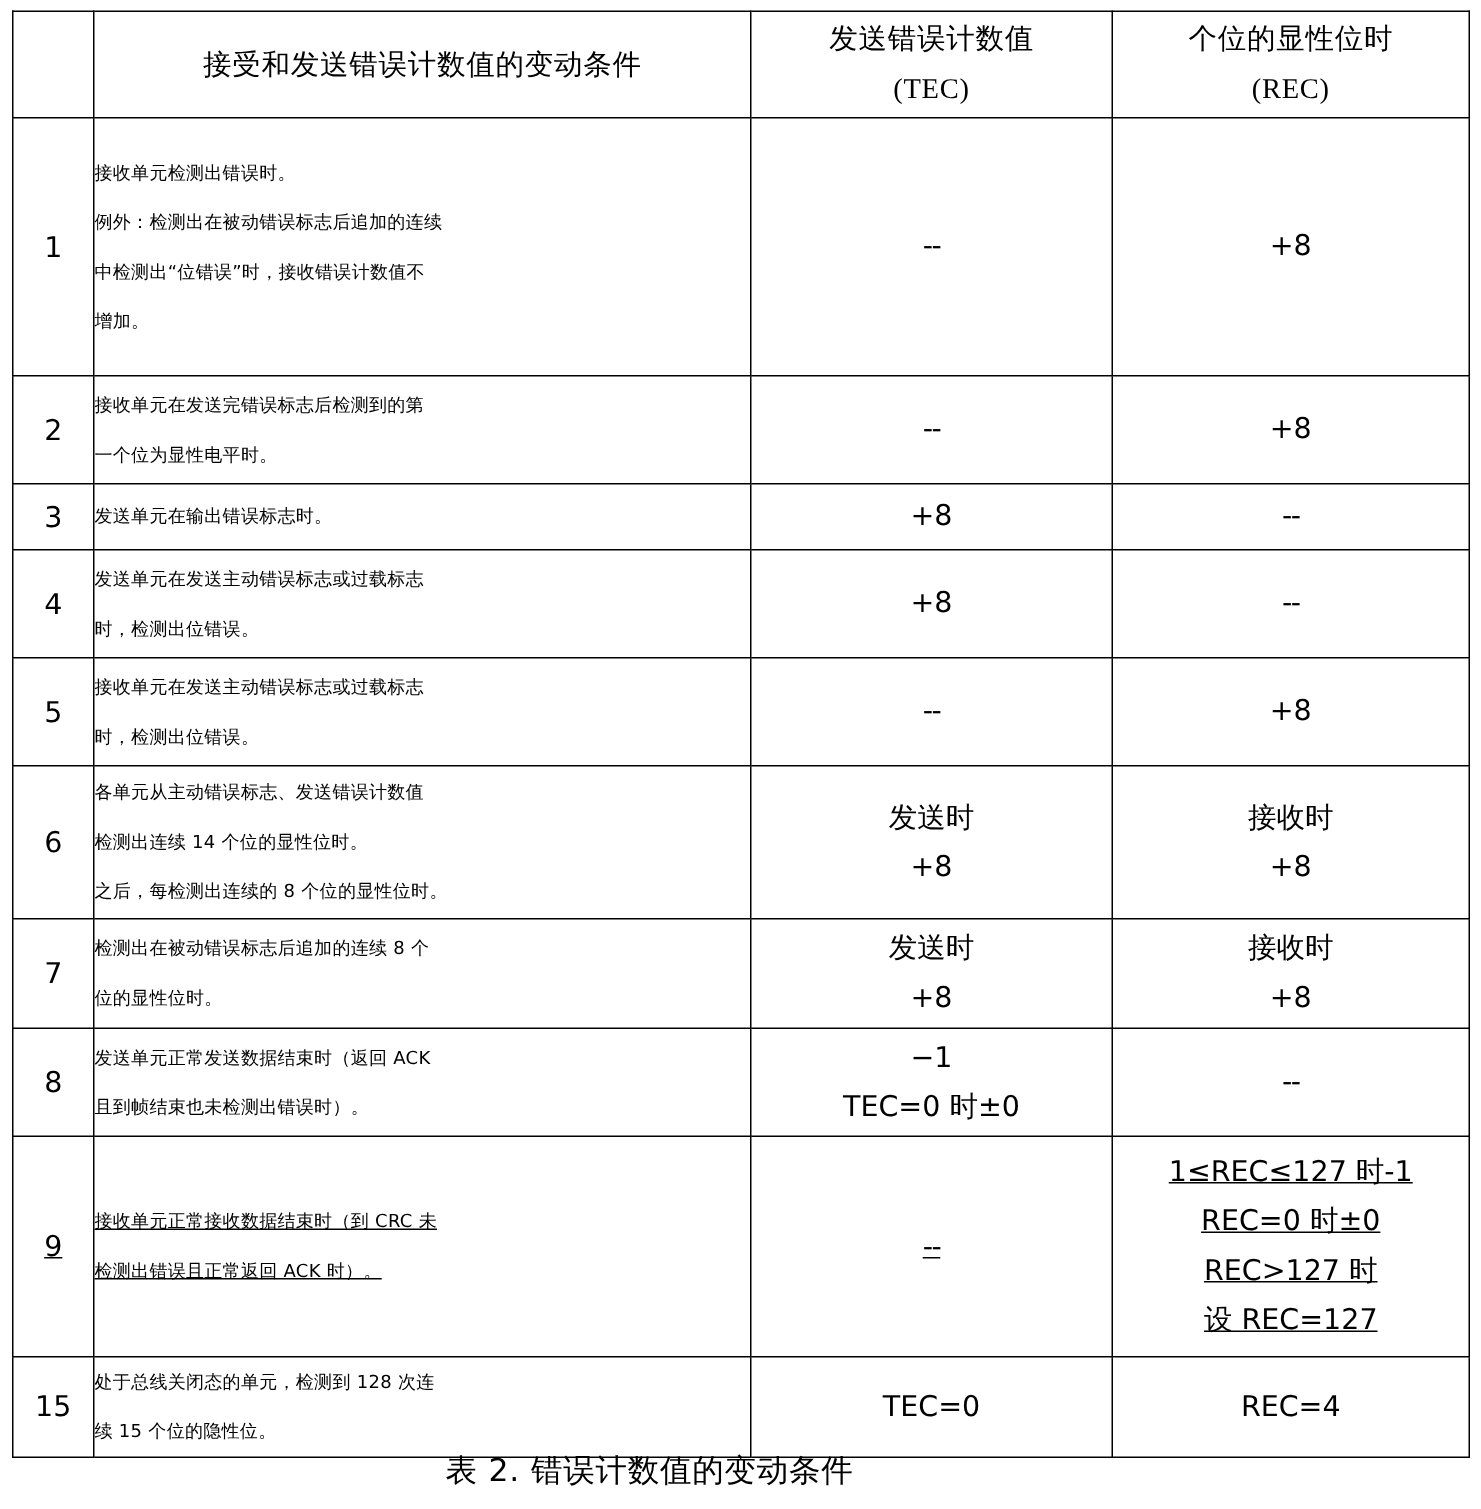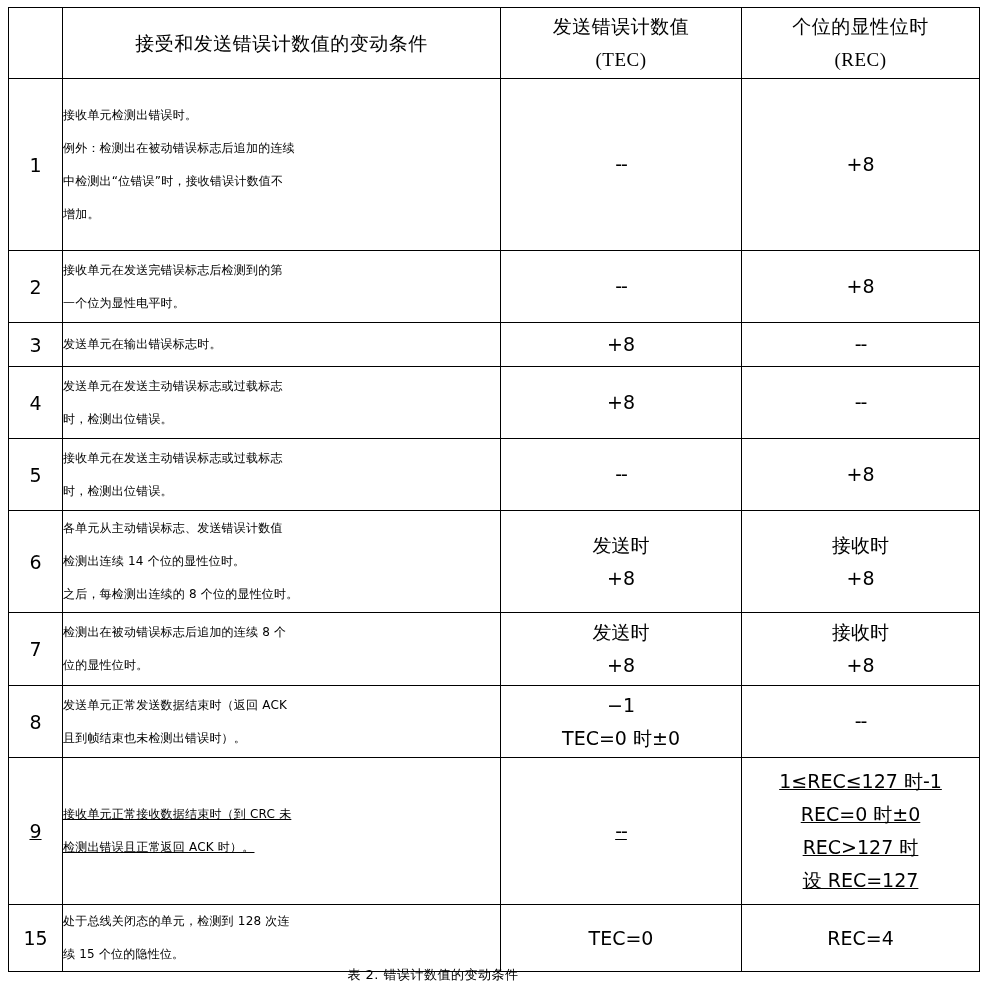--- a/index.html
+++ b/index.html
@@ -80,21 +80,21 @@
   td.val .ln { display: block; white-space: nowrap; }
 
   .dash { letter-spacing: -1px; }
 
   .caption {
     position: absolute;
     left: 0;
     top: 966px;
     width: 866px;
     text-align: center;
-    font-size: 13px;
+    font-size: 21px;
     letter-spacing: 0.5px;
   }
 
   
   tr.r-h   > * { height: 70px; }
   tr.r-1   > * { height: 171px; }
   tr.r-2   > * { height: 71px; }
   tr.r-3   > * { height: 43px; }
   tr.r-4   > * { height: 71px; }
   tr.r-5   > * { height: 71px; }

